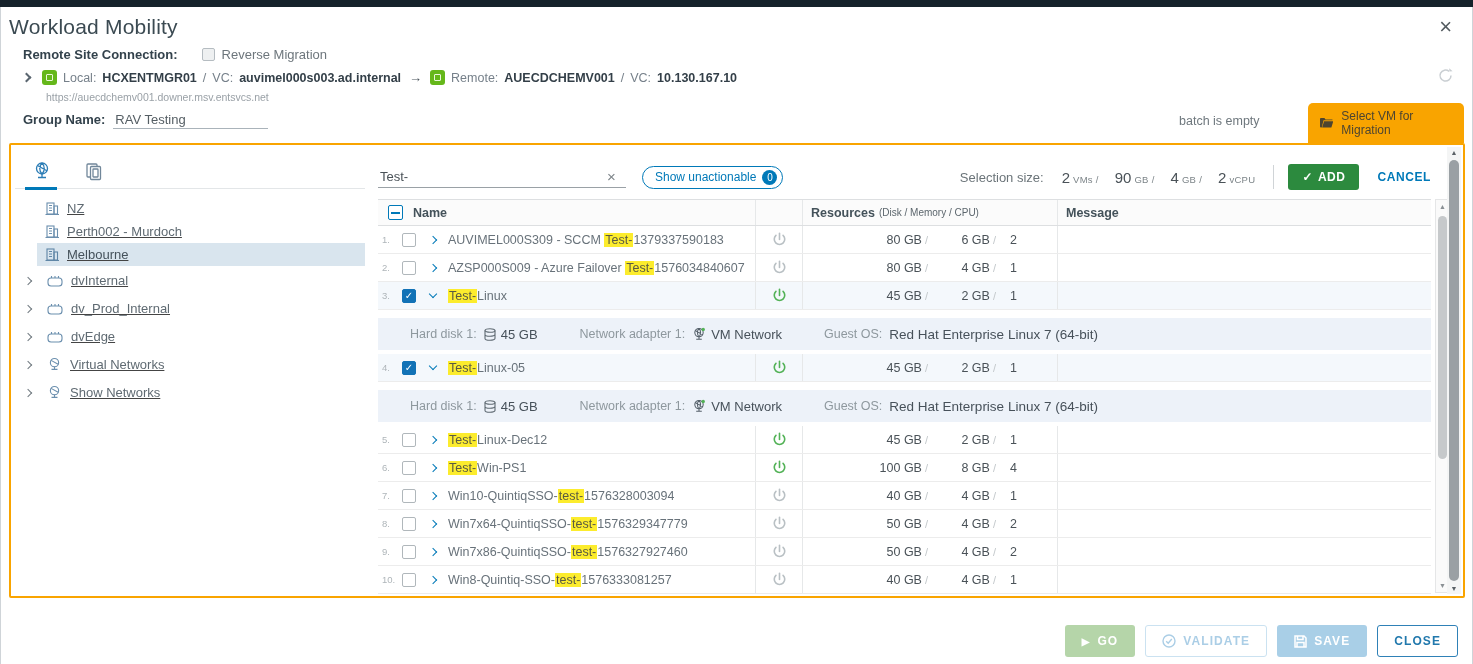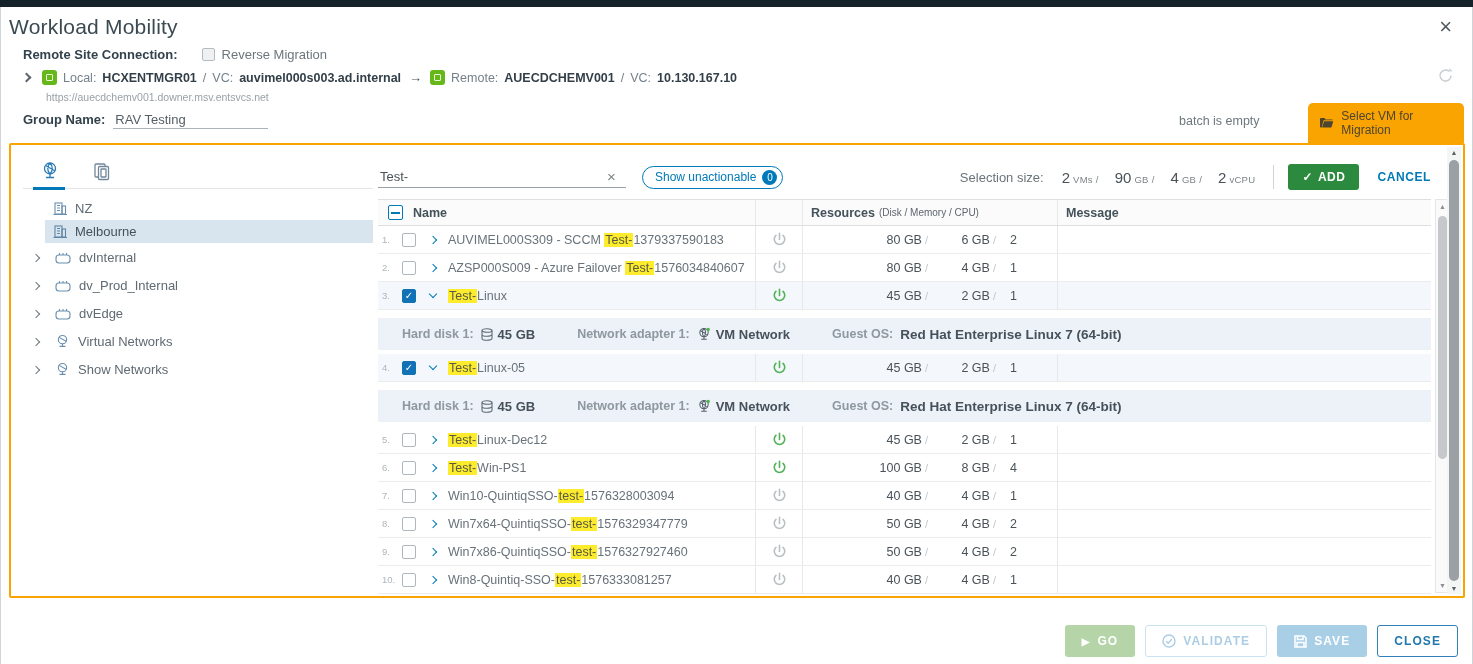--- a/index.html
+++ b/index.html
@@ -34,21 +34,21 @@
 
   
   .panel { position:absolute; left:8px; top:136px; width:1456px; height:455px; border:2px solid #f9a400; border-radius:2px; background:#fff; }
 
   
   .outer-sb { position:absolute; right:2px; top:2px; bottom:2px; width:14px; background:#f4f5f5; }
   .outer-sb .thumb { position:absolute; left:2px; right:2px; top:13px; bottom:13px; background:#9aa0a4; border-radius:6px; }
   .sb-arrow { position:absolute; left:0; right:0; text-align:center; font-size:7px; color:#5a6166; }
 
   
-  .tree { position:absolute; left:12px; top:8px; width:350px; }
+  .tree { position:absolute; left:4px; top:8px; width:350px;text-decoration:underline; }
   .tree-tabs { height:36px; border-bottom:1px solid #e3e6e8; position:relative; display:flex; align-items:center; gap:26px; padding-left:14px; }
   .tree-tab { width:26px; display:flex; justify-content:center; cursor:pointer; }
   .tree-tab-bar { position:absolute; left:10px; bottom:-2px; width:32px; height:3px; background:#0079b8; }
   .tree-items { margin-top:8px; }
   .t-site { display:flex; align-items:center; height:23px; padding-left:30px; font-size:13px; color:#5f6a72; cursor:pointer; }
   .t-site .ti, .t-net .ti { margin-right:8px; display:inline-flex; }
   .t-site.sel { background:#d9e5ee; margin-left:22px; padding-left:8px; color:#45525b; }
   .t-net { display:flex; align-items:center; height:27px; margin-top:1px; font-size:13px; color:#5f6a72; cursor:pointer; }
   .t-chev { width:6px; height:6px; border-right:1.6px solid #6f787f; border-bottom:1.6px solid #6f787f; transform:rotate(-45deg); margin:0 16px 0 10px; }
 
@@ -94,21 +94,21 @@
   .chev.down { transform:rotate(45deg); margin-top:-3px; }
   .vmname { color:#68727a; white-space:nowrap; overflow:hidden; }
   .vmname mark { background:#fcec2d; color:#5a5a42; padding:0 1px; }
   .power { color:#b9c0c4; display:flex; }
   .power.on { color:#53b257; }
   .res-disk { width:125px; text-align:right; color:#4a5258; }
   .res-mem { width:68px; text-align:right; color:#4a5258; }
   .res-cpu { width:50px; padding-left:14px; color:#4a5258; }
   .slash { color:#c3c8cb; margin-left:3px; font-size:11px; }
 
-  .detail { height:32px; background:#edf2f9; margin:4px 0; display:flex; align-items:center; padding-left:24px; font-size:12.5px;font-weight:bold; }
+  .detail { height:32px; background:#edf2f9; margin:4px 0; display:flex; align-items:center; padding-left:32px; font-size:12.5px; }
   .d-label { color:#8e989e; margin-right:7px; }
   .d-val { color:#47515a; font-size:13px; margin-right:42px; display:flex; align-items:center; gap:5px; }
   .d-val.os { font-size:13.5px; }
   .gap4 { height:4px; }
 
   
   .inner-sb { position:absolute; left:1424px; top:54px; width:15px; bottom:3px; background:#fafafa; border:1px solid #e5e6e7; }
   .inner-sb .thumb { position:absolute; left:2px; right:2px; top:16px; height:62%; background:#c6c9cb; border-radius:6px; }
   .isb-arrow { position:absolute; left:0; right:0; text-align:center; font-size:7px; color:#8a9094; }
 
@@ -203,20 +203,30 @@
         <div class="t-site">
           <span class="ti">
               <svg width="14" height="13" viewBox="0 0 14 13" fill="none" stroke="#6b8fae" stroke-width="1.1">
                 <rect x="2" y="1" width="7" height="11"></rect>
                 <rect x="9" y="4" width="3.5" height="8"></rect>
                 <path d="M4 3.5h3 M4 6h3 M4 8.5h3 M0.5 12.5h13.5"></path>
               </svg>
             </span>
           <span>NZ</span>
         </div>
+        <div class="t-site">
+          <span class="ti">
+              <svg width="14" height="13" viewBox="0 0 14 13" fill="none" stroke="#6b8fae" stroke-width="1.1">
+                <rect x="2" y="1" width="7" height="11"></rect>
+                <rect x="9" y="4" width="3.5" height="8"></rect>
+                <path d="M4 3.5h3 M4 6h3 M4 8.5h3 M0.5 12.5h13.5"></path>
+              </svg>
+            </span>
+          <span>Perth002 - Murdoch</span>
+        </div>
         <div class="t-site sel">
           <span class="ti">
               <svg width="14" height="13" viewBox="0 0 14 13" fill="none" stroke="#5f86a6" stroke-width="1.1">
                 <rect x="2" y="1" width="7" height="11"></rect>
                 <rect x="9" y="4" width="3.5" height="8"></rect>
                 <path d="M4 3.5h3 M4 6h3 M4 8.5h3 M0.5 12.5h13.5"></path>
               </svg>
             </span>
           <span>Melbourne</span>
         </div>

